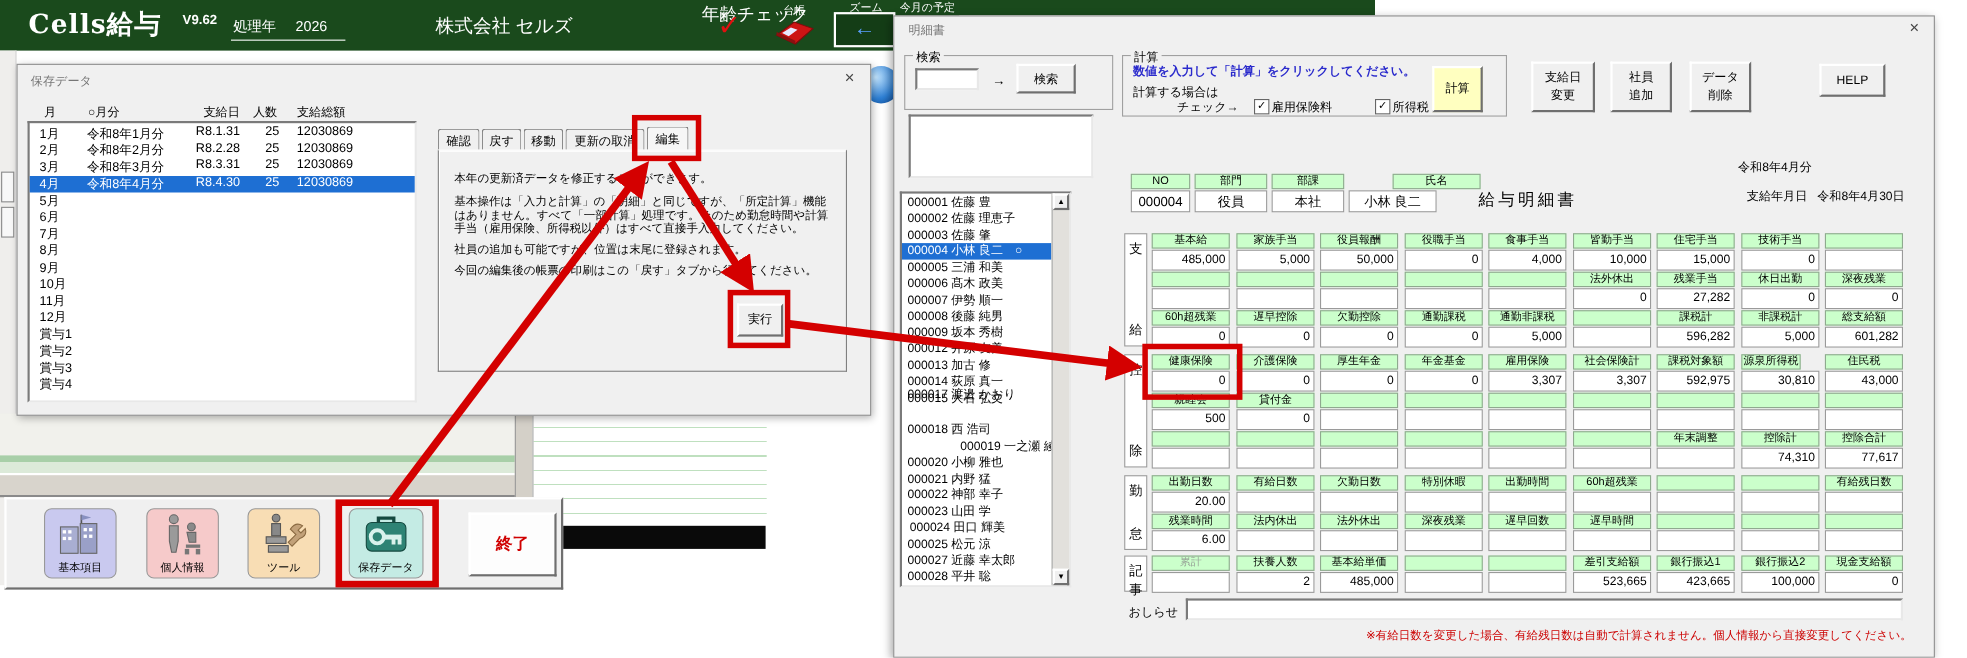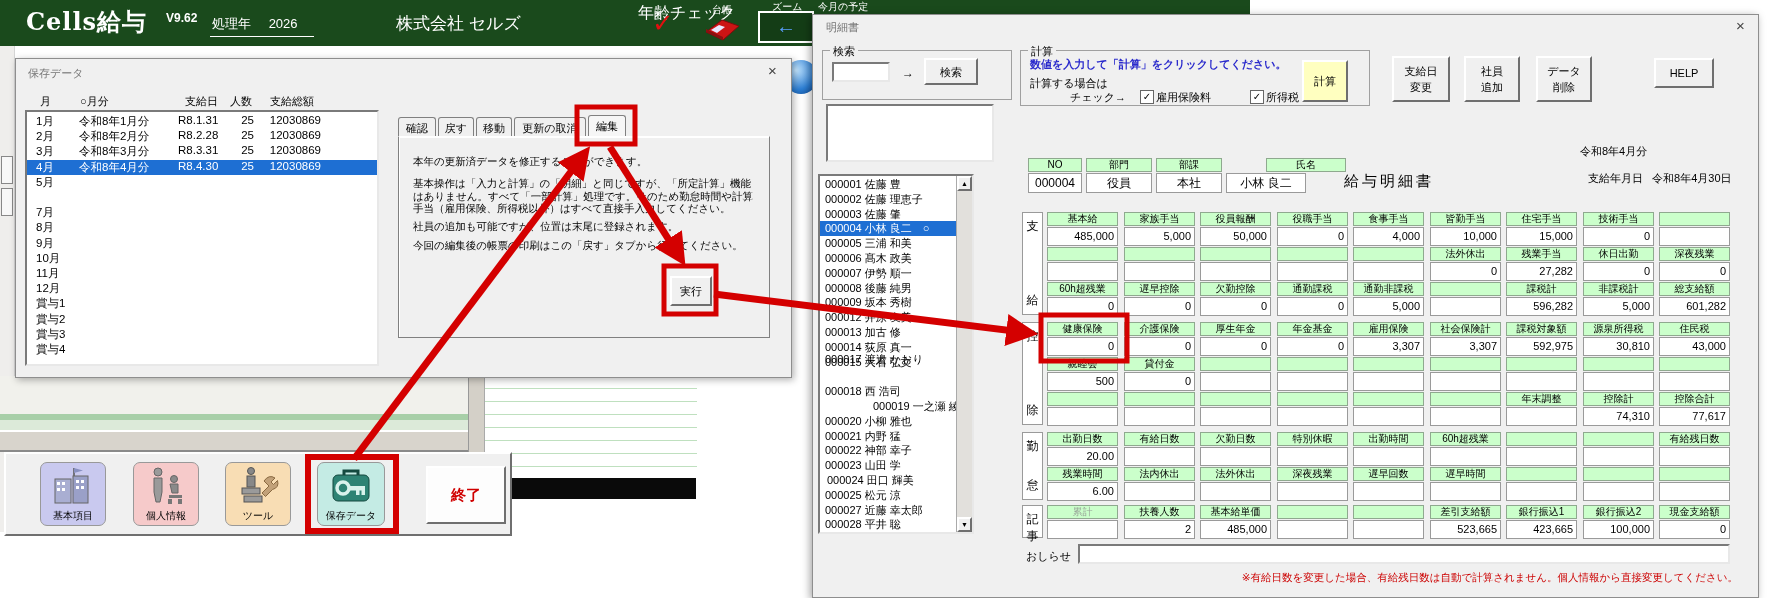--- a/index.html
+++ b/index.html
@@ -111,20 +111,27 @@
         </div>
         <div class="listrow sel" style="top: 45.6px; height: 15px; font-size: 11.5px;">
           <div style="position: absolute; left: 9px; width: 38px; text-align: left; white-space: nowrap;">4月</div>
           <div style="position: absolute; left: 52px; width: 96px; text-align: left; white-space: nowrap;">令和8年4月分</div>
           <div style="position: absolute; left: 151px; width: 52px; text-align: left; white-space: nowrap;">R8.4.30</div>
           <div style="position: absolute; left: 203px; width: 24px; text-align: right; white-space: nowrap;">25</div>
           <div style="position: absolute; left: 238px; width: 56px; text-align: right; white-space: nowrap;">12030869</div>
         </div>
         <div class="listrow" style="top: 60.8px; height: 15px; font-size: 11.5px;">
           <div style="position: absolute; left: 9px; width: 38px; text-align: left; white-space: nowrap;">5月</div>
+          <div style="position: absolute; left: 52px; width: 96px; text-align: left; white-space: nowrap;"></div>
+          <div style="position: absolute; left: 151px; width: 52px; text-align: left; white-space: nowrap;"></div>
+          <div style="position: absolute; left: 203px; width: 24px; text-align: right; white-space: nowrap;"></div>
+          <div style="position: absolute; left: 238px; width: 56px; text-align: right; white-space: nowrap;"></div>
+        </div>
+        <div class="listrow" style="top: 76px; height: 15px; font-size: 11.5px;">
+          <div style="position: absolute; left: 9px; width: 38px; text-align: left; white-space: nowrap;">6月</div>
           <div style="position: absolute; left: 52px; width: 96px; text-align: left; white-space: nowrap;"></div>
           <div style="position: absolute; left: 151px; width: 52px; text-align: left; white-space: nowrap;"></div>
           <div style="position: absolute; left: 203px; width: 24px; text-align: right; white-space: nowrap;"></div>
           <div style="position: absolute; left: 238px; width: 56px; text-align: right; white-space: nowrap;"></div>
         </div>
         <div class="listrow" style="top: 91.2px; height: 15px; font-size: 11.5px;">
           <div style="position: absolute; left: 9px; width: 38px; text-align: left; white-space: nowrap;">7月</div>
           <div style="position: absolute; left: 52px; width: 96px; text-align: left; white-space: nowrap;"></div>
           <div style="position: absolute; left: 151px; width: 52px; text-align: left; white-space: nowrap;"></div>
           <div style="position: absolute; left: 203px; width: 24px; text-align: right; white-space: nowrap;"></div>
@@ -425,21 +432,21 @@
         <span>控</span>
         <span>除</span>
       </div>
       <div class="gh" style="left: 1047px; top: 322px; width: 71px; height: 14px;">健康保険</div>
       <div class="gh" style="left: 1124px; top: 322px; width: 71px; height: 14px;">介護保険</div>
       <div class="gh" style="left: 1200px; top: 322px; width: 71px; height: 14px;">厚生年金</div>
       <div class="gh" style="left: 1277px; top: 322px; width: 71px; height: 14px;">年金基金</div>
       <div class="gh" style="left: 1353px; top: 322px; width: 71px; height: 14px;">雇用保険</div>
       <div class="gh" style="left: 1430px; top: 322px; width: 71px; height: 14px;">社会保険計</div>
       <div class="gh" style="left: 1506px; top: 322px; width: 71px; height: 14px;">課税対象額</div>
-      <div class="gh" style="left: 1583px; top: 322px; width: 71px; height: 14px;">源泉所得税</div>
+      <div class="gh" style="left: 1583px; top: 322px; width: 54px; height: 14px;">源泉所得税</div>
       <div class="gh" style="left: 1659px; top: 322px; width: 71px; height: 14px;">住民税</div>
       <div class="gv" style="left: 1047px; top: 337px; width: 71px; height: 19px;">0</div>
       <div class="gv" style="left: 1124px; top: 337px; width: 71px; height: 19px;">0</div>
       <div class="gv" style="left: 1200px; top: 337px; width: 71px; height: 19px;">0</div>
       <div class="gv" style="left: 1277px; top: 337px; width: 71px; height: 19px;">0</div>
       <div class="gv" style="left: 1353px; top: 337px; width: 71px; height: 19px;">3,307</div>
       <div class="gv" style="left: 1430px; top: 337px; width: 71px; height: 19px;">3,307</div>
       <div class="gv" style="left: 1506px; top: 337px; width: 71px; height: 19px;">592,975</div>
       <div class="gv" style="left: 1583px; top: 337px; width: 71px; height: 19px;">30,810</div>
       <div class="gv" style="left: 1659px; top: 337px; width: 71px; height: 19px;">43,000</div>

